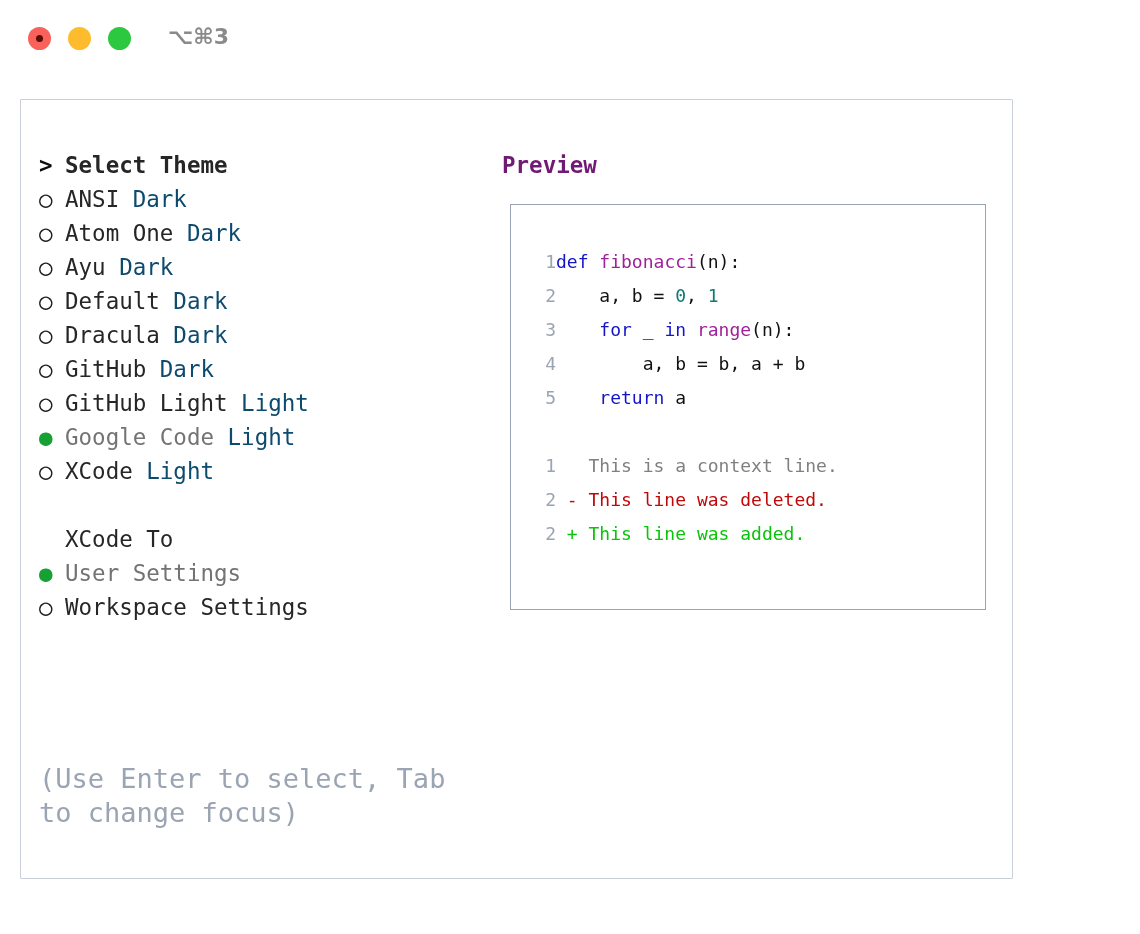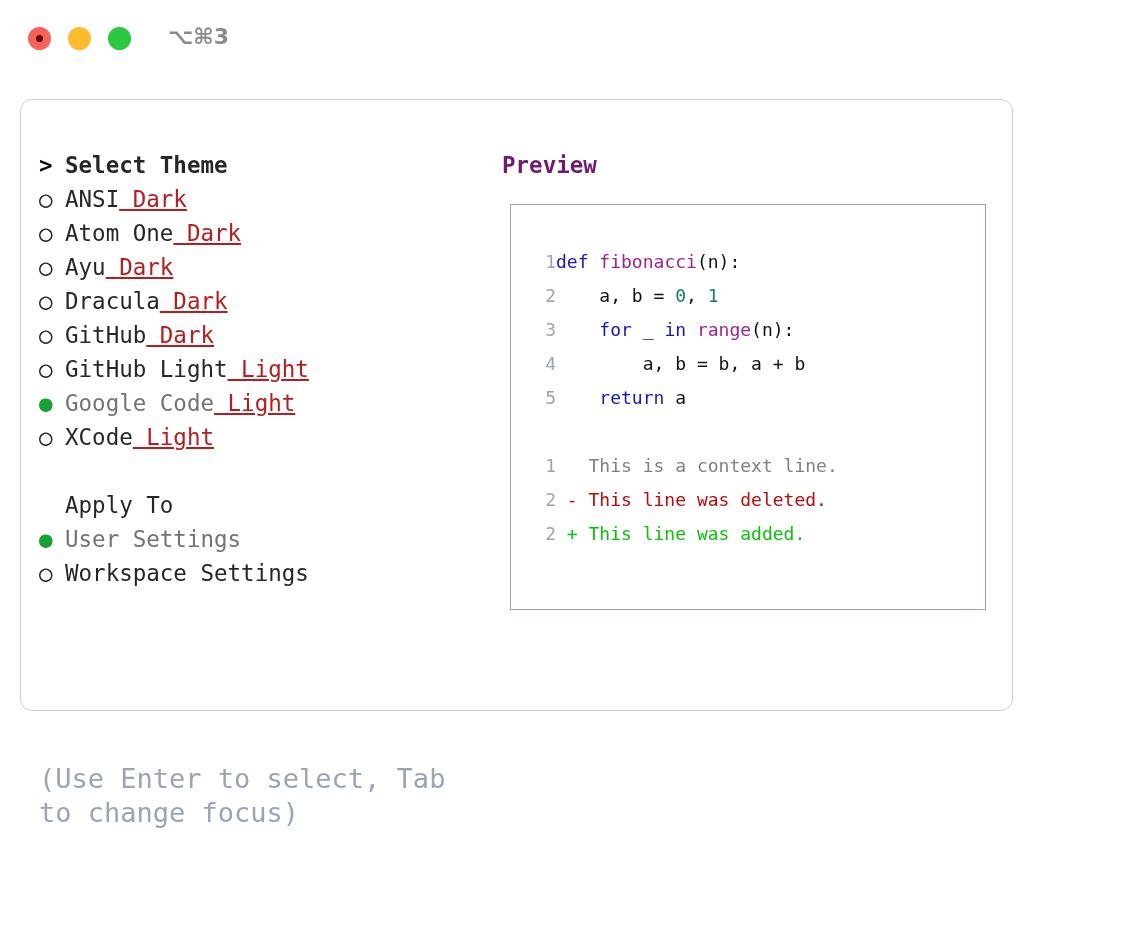--- a/index.html
+++ b/index.html
@@ -62,23 +62,23 @@
     letter-spacing: 0px;
     white-space: pre;
   }
 
   
   #panel {
     position: absolute;
     left: 20px;
     top: 99px;
     width: 993px;
-    height: 612px;
+    height: 780px;
     border: 1.6px solid #c9cfd8;
-    border-radius: 12px;
+    border-radius: 1px;
     background: #ffffff;
     box-sizing: border-box;
   }
 
   
   #left-col {
     position: absolute;
     left: 18px;
     top: 48px;
     width: 440px;
@@ -95,21 +95,21 @@
     width: 26px;
     white-space: pre;
   }
   .row.header {
     font-weight: bold;
     color: #0d0d0d;
   }
   .row .name { color: #262626; }
   .row.selected .name { color: #737373; }
   .row.selected .marker { color: #17a134; }
-  .row .category { color: #b91c1c; text-decoration: underline; }
+  .row .category { color: #0c4a6e; }
   .row.plain .marker { color: transparent; }
 
   #hint {
     position: absolute;
     left: 18px;
     top: 662px;
     width: 410px;
     font-size: 27px;
     line-height: 34px;
     color: #9aa4b2;
@@ -171,27 +171,28 @@
     <div id="shortcut">⌥⌘3</div>
   </div>
 
   <div id="panel">
 
     <div id="left-col">
         <div class="row header"><span class="marker">&gt;</span><span class="name">Select Theme</span></div>
         <div class="row"><span class="marker">○</span><span class="name">ANSI</span><span class="category"> Dark</span></div>
         <div class="row"><span class="marker">○</span><span class="name">Atom One</span><span class="category"> Dark</span></div>
         <div class="row"><span class="marker">○</span><span class="name">Ayu</span><span class="category"> Dark</span></div>
+        <div class="row"><span class="marker">○</span><span class="name">Default</span><span class="category"> Dark</span></div>
         <div class="row"><span class="marker">○</span><span class="name">Dracula</span><span class="category"> Dark</span></div>
         <div class="row"><span class="marker">○</span><span class="name">GitHub</span><span class="category"> Dark</span></div>
         <div class="row"><span class="marker">○</span><span class="name">GitHub Light</span><span class="category"> Light</span></div>
         <div class="row selected"><span class="marker">●</span><span class="name">Google Code</span><span class="category"> Light</span></div>
         <div class="row"><span class="marker">○</span><span class="name">XCode</span><span class="category"> Light</span></div>
         <div class="blank"></div>
-        <div class="row plain"><span class="marker"> </span><span class="name">Apply To</span></div>
+        <div class="row plain"><span class="marker"> </span><span class="name">XCode To</span></div>
         <div class="row selected"><span class="marker">●</span><span class="name">User Settings</span></div>
         <div class="row"><span class="marker">○</span><span class="name">Workspace Settings</span></div>
       </div>
 
     <div id="hint">(Use Enter to select, Tab to change focus)</div>
 
     <div id="preview-title">Preview</div>
 
     <div id="preview-box">
       <div id="code"><div class="cline"><span class="ln">1</span><span class="tok-kw">def </span><span class="tok-fn">fibonacci</span><span class="tok-plain">(n):</span></div><div class="cline"><span class="ln">2</span><span class="tok-plain">    a, b = </span><span class="tok-num">0</span><span class="tok-plain">, </span><span class="tok-num">1</span></div><div class="cline"><span class="ln">3</span><span class="tok-plain">    </span><span class="tok-kw">for</span><span class="tok-plain"> _ </span><span class="tok-kw">in</span><span class="tok-plain"> </span><span class="tok-fn">range</span><span class="tok-plain">(n):</span></div><div class="cline"><span class="ln">4</span><span class="tok-plain">        a, b = b, a + b</span></div><div class="cline"><span class="ln">5</span><span class="tok-plain">    </span><span class="tok-kw">return</span><span class="tok-plain"> a</span></div><div class="blank"></div><div class="cline"><span class="ln">1</span><span class="tok-ctx">   This is a context line.</span></div><div class="cline"><span class="ln">2</span><span class="tok-del"> - This line was deleted.</span></div><div class="cline"><span class="ln">2</span><span class="tok-add"> + This line was added.</span></div></div>

